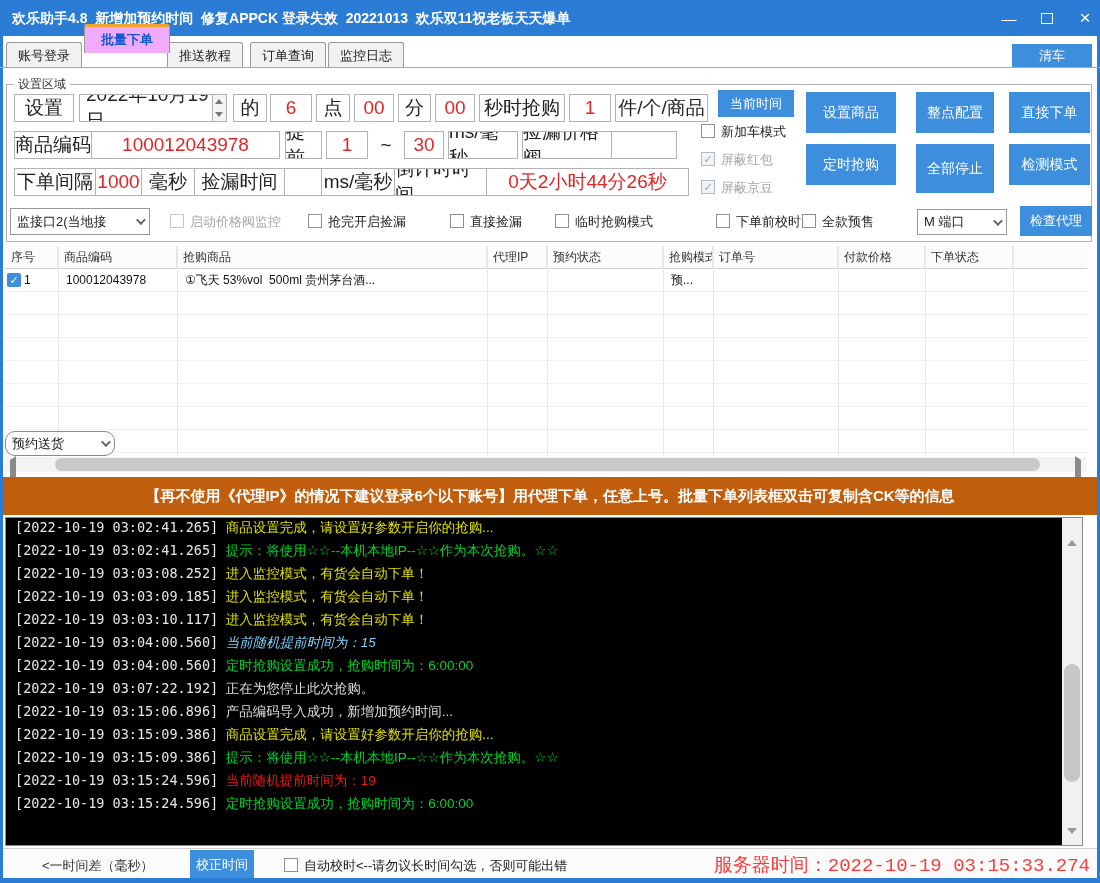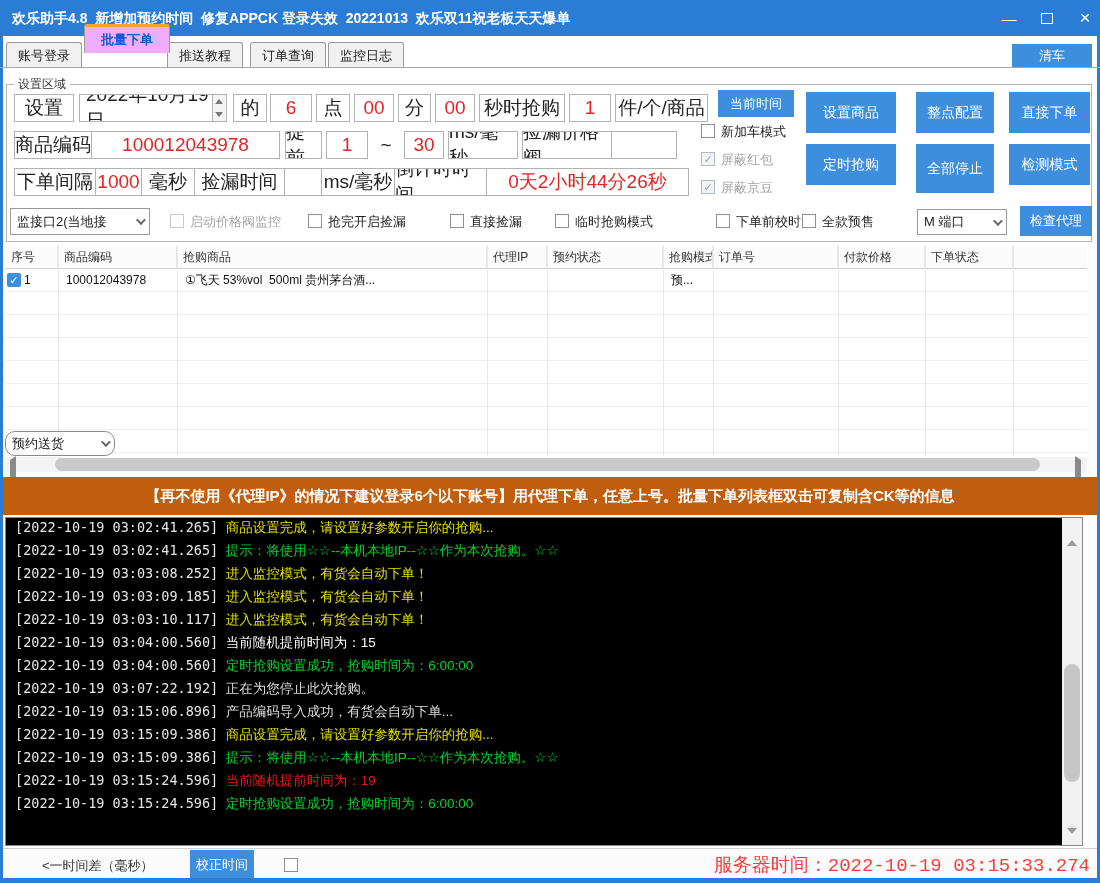--- a/index.html
+++ b/index.html
@@ -219,40 +219,41 @@
 
   <div class="abs banner">【再不使用《代理IP》的情况下建议登录6个以下账号】用代理下单，任意上号。批量下单列表框双击可复制含CK等的信息</div>
 
   <div class="abs log-wrap">
     <div class="log-content" style="margin-top:-10px;">
       <div class="logline"><span class="ts">[2022-10-19 03:02:41.265]</span><span>  </span><span style="color: rgb(224, 224, 0);">商品设置完成，请设置好参数开启你的抢购...</span></div>
       <div class="logline"><span class="ts">[2022-10-19 03:02:41.265]</span><span>  </span><span style="color: rgb(0, 212, 42);">提示：将使用☆☆--本机本地IP--☆☆作为本次抢购。☆☆</span></div>
       <div class="logline"><span class="ts">[2022-10-19 03:03:08.252]</span><span>  </span><span style="color: rgb(224, 224, 0);">进入监控模式，有货会自动下单！</span></div>
       <div class="logline"><span class="ts">[2022-10-19 03:03:09.185]</span><span>  </span><span style="color: rgb(224, 224, 0);">进入监控模式，有货会自动下单！</span></div>
       <div class="logline"><span class="ts">[2022-10-19 03:03:10.117]</span><span>  </span><span style="color: rgb(224, 224, 0);">进入监控模式，有货会自动下单！</span></div>
-      <div class="logline"><span class="ts">[2022-10-19 03:04:00.560]</span><span>  </span><span style="color: #ffffff;">当前随机提前时间为：15</span></div>
+      <div class="logline"><span class="ts">[2022-10-19 03:04:00.560]</span><span>  </span><span style="color: #7dd3fc; font-style: italic;">当前随机提前时间为：15</span></div>
       <div class="logline"><span class="ts">[2022-10-19 03:04:00.560]</span><span>  </span><span style="color: rgb(0, 212, 42);">定时抢购设置成功，抢购时间为：6:00:00</span></div>
       <div class="logline"><span class="ts">[2022-10-19 03:07:22.192]</span><span>  </span><span style="color: rgb(220, 220, 220);">正在为您停止此次抢购。</span></div>
-      <div class="logline"><span class="ts">[2022-10-19 03:15:06.896]</span><span>  </span><span style="color: rgb(220, 220, 220);">产品编码导入成功，有货会自动下单...</span></div>
+      <div class="logline"><span class="ts">[2022-10-19 03:15:06.896]</span><span>  </span><span style="color: rgb(220, 220, 220);">产品编码导入成功，新增加预约时间...</span></div>
       <div class="logline"><span class="ts">[2022-10-19 03:15:09.386]</span><span>  </span><span style="color: rgb(224, 224, 0);">商品设置完成，请设置好参数开启你的抢购...</span></div>
       <div class="logline"><span class="ts">[2022-10-19 03:15:09.386]</span><span>  </span><span style="color: rgb(0, 212, 42);">提示：将使用☆☆--本机本地IP--☆☆作为本次抢购。☆☆</span></div>
       <div class="logline"><span class="ts">[2022-10-19 03:15:24.596]</span><span>  </span><span style="color: rgb(240, 24, 24);">当前随机提前时间为：19</span></div>
       <div class="logline"><span class="ts">[2022-10-19 03:15:24.596]</span><span>  </span><span style="color: rgb(0, 212, 42);">定时抢购设置成功，抢购时间为：6:00:00</span></div>
     </div>
     <div class="vscroll">
       <span class="abs" style="left:5px;top:5px;"><span class="arr-u"></span></span>
       <span class="abs" style="left:5px;top:316px;"><span class="arr-d"></span></span>
       <div class="vthumb"></div>
     </div>
   </div>
 
   <div class="abs bottombar">
     <span class="abs" style="left:42px;top:8px;font-size:13px;color:#333;white-space:pre;">&lt;一时间差（毫秒）</span>
     <div class="abs btn" style="left:190px;top:1px;width:64px;height:29px;font-size:13px;">校正时间</div>
     <span class="abs cb" style="left:284px;top:9px;"></span>
+    <span class="abs cbl" style="left:304px;top:9px;">自动校时&lt;--请勿议长时间勾选，否则可能出错</span>
     <span class="abs servertime" style="left:650px;top:3px;width:440px;text-align:right;">服务器时间：2022-10-19 03:15:33.274</span>
   </div>
 
   <div class="abs edge" style="left:0;top:36px;width:3px;height:847px;"></div>
   <div class="abs edge" style="left:1097px;top:36px;width:3px;height:847px;"></div>
   <div class="abs edge" style="left:0;top:878px;width:1100px;height:5px;"></div>
 
 </div>
 
 </body></html>

